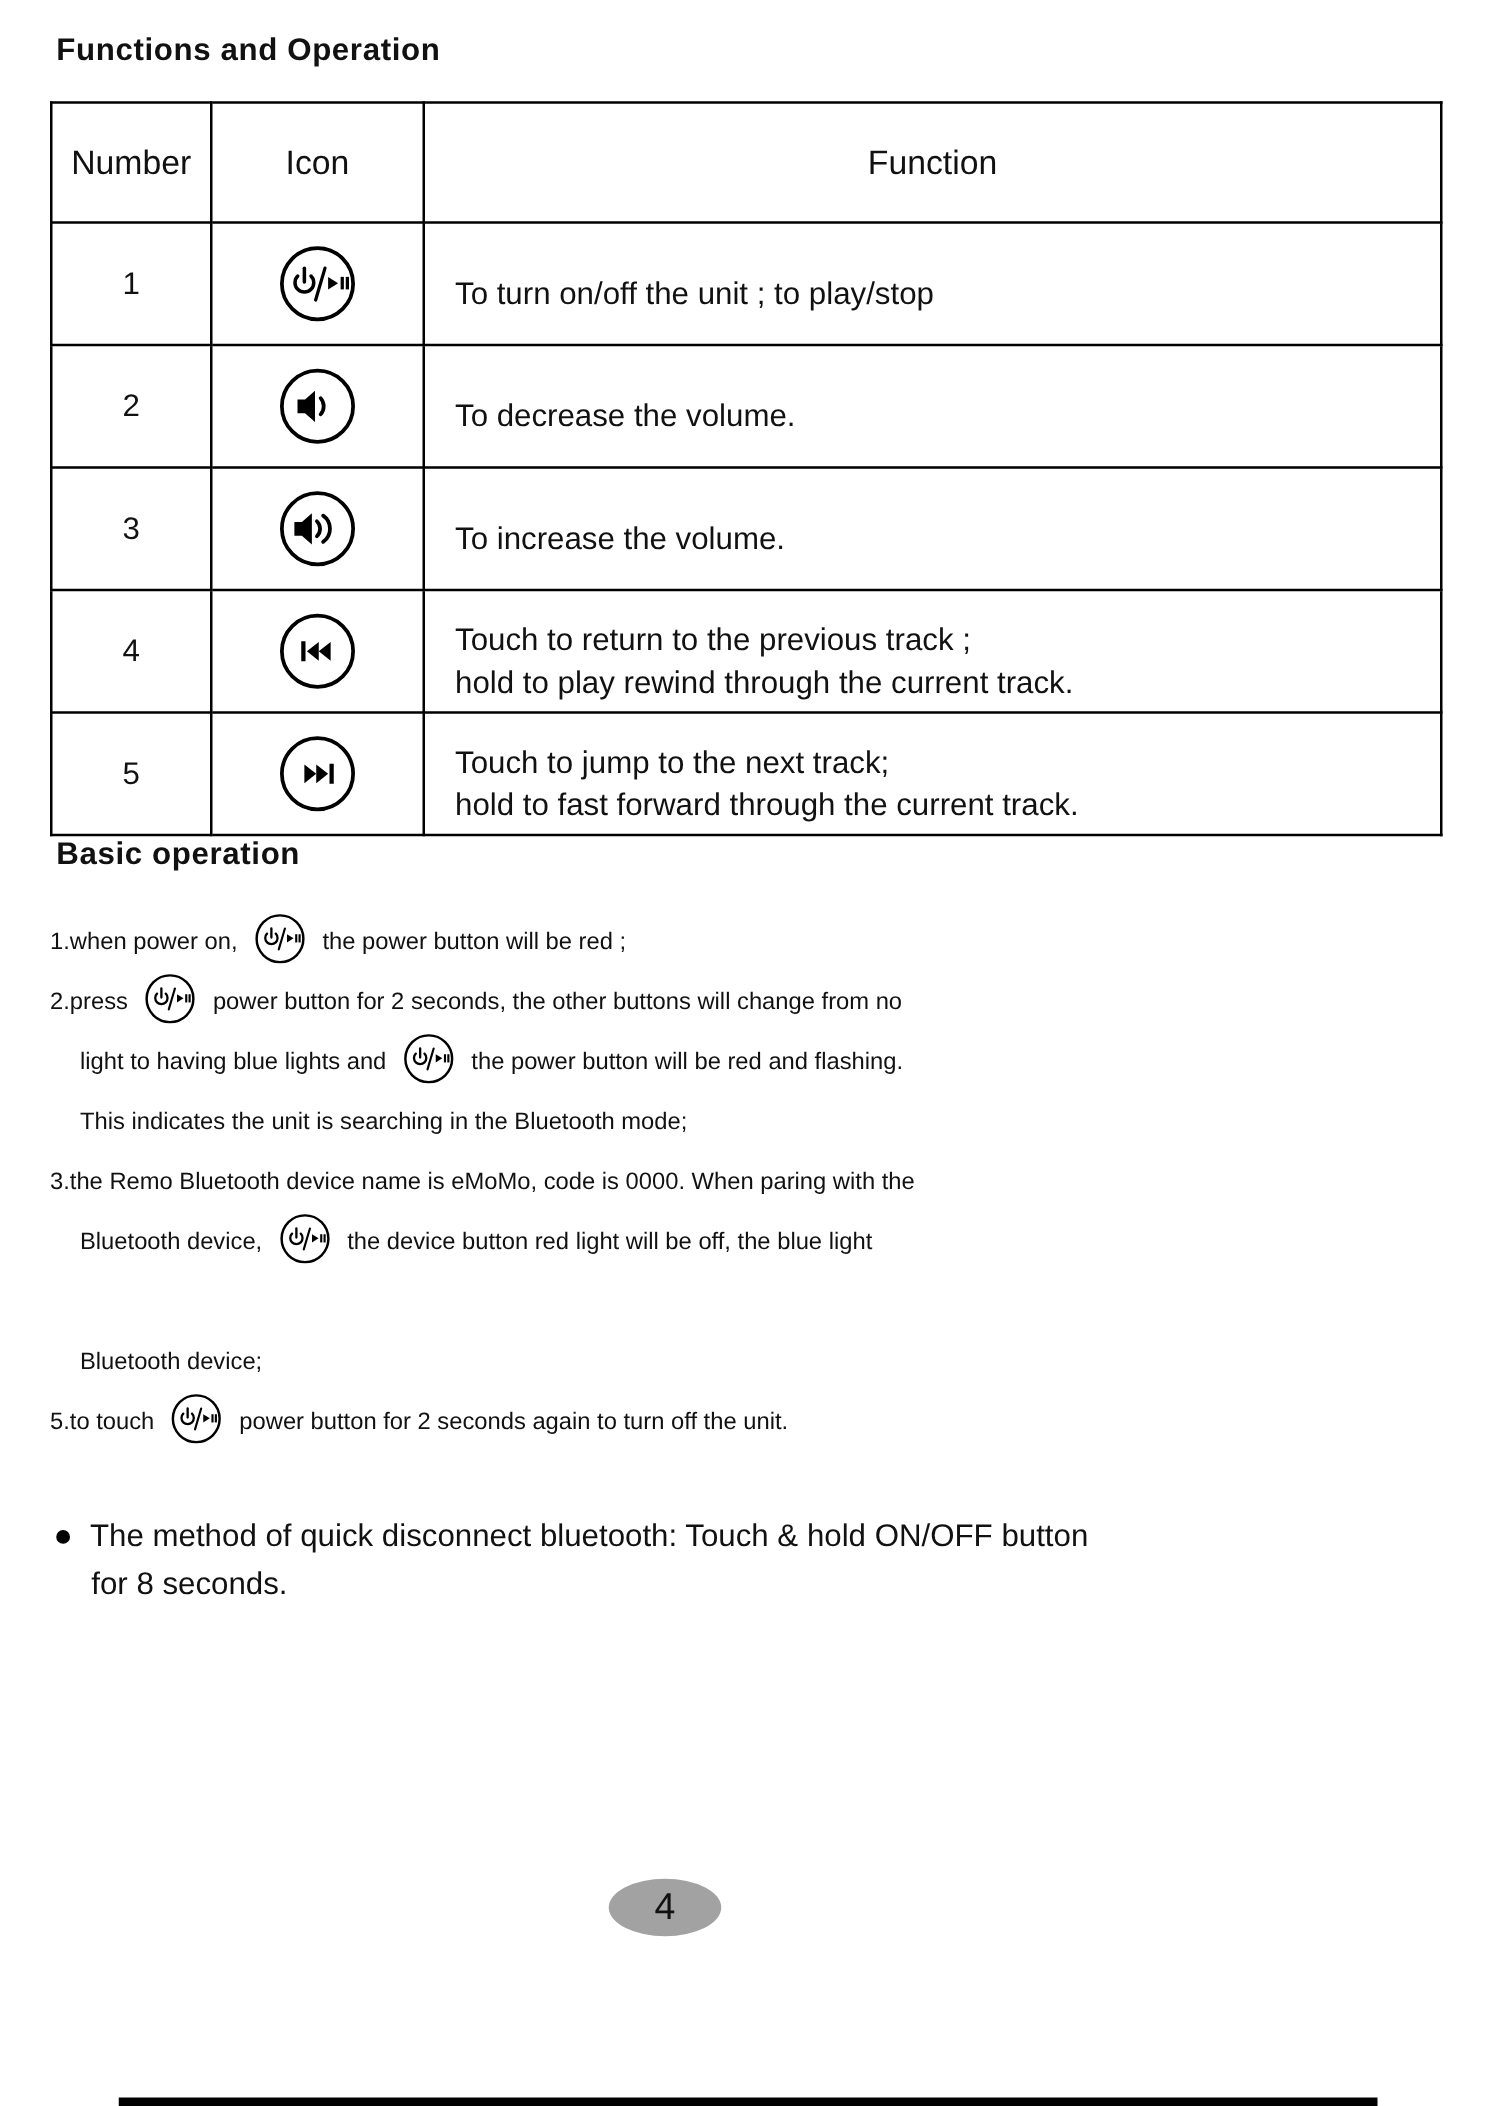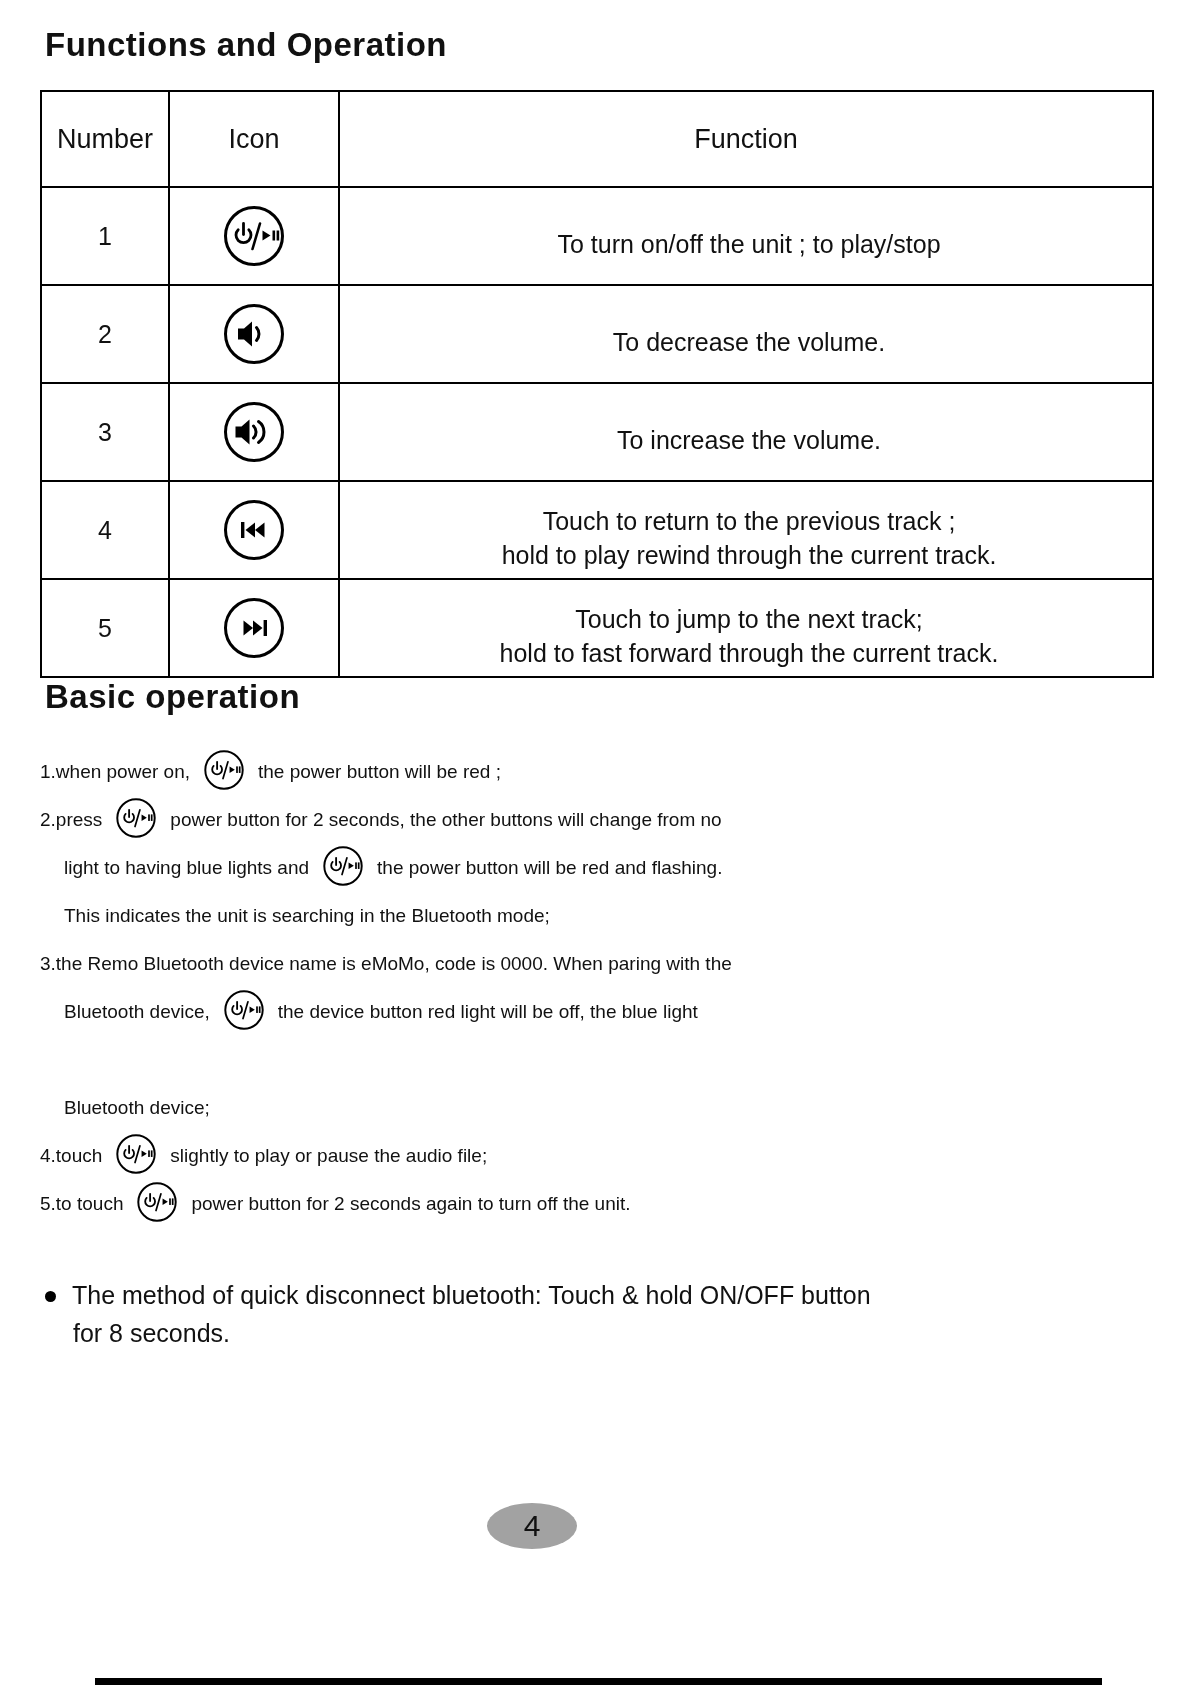--- a/index.html
+++ b/index.html
@@ -8,21 +8,21 @@
     width: 1192px; height: 1685px;
     background: #ffffff;
     color: #111;
     font-family: "Liberation Sans", sans-serif;
     position: relative;
     overflow: hidden;
   }
   .content { padding: 26px 40px 0 40px; }
 
   h1.doc-title, h2.section-title {
-    font-size: 33px;
+    font-size: 25px;
     font-weight: 700;
     margin: 0 0 26px 5px;
     letter-spacing: 0.5px;
   }
 
   table.func-table {
     width: 1112px;
     border-collapse: collapse;
     table-layout: fixed;
   }
@@ -30,21 +30,21 @@
     border: 2px solid #000;
   }
   .func-table th {
     height: 96px;
     font-size: 27px;
     font-weight: 400;
   }
   .func-table td { height: 98px; font-size: 25px; }
   td.num-cell { text-align: center; }
   td.icon-cell { text-align: center; }
-  td.func-cell { text-align: center; padding: 16px 18px 0 24px; line-height: 1.38; }
+  td.func-cell { text-align: left; padding: 16px 18px 0 24px; line-height: 1.38; }
 
   .circle-icon { display: inline-block; width: 64px; height: 64px; vertical-align: middle; }
   .circle-icon svg { width: 100%; height: 100%; display: block; }
 
   .basic-section { }
   h2.section-title { margin-bottom: 32px; }
 
   p.bitem {
     font-size: 19px;
     line-height: 48px;
@@ -226,23 +226,20 @@
     <p class="bitem"><span>2.press</span><span class="inline-power"><svg viewBox="0 0 64 64">
             <use href="#sym-power-play"></use>
           </svg></span><span>power button for 2 seconds, the other buttons will change from no</span><br><span>light to having blue lights and</span><span class="inline-power"><svg viewBox="0 0 64 64">
             <use href="#sym-power-play"></use>
           </svg></span><span>the power button will be red and flashing.</span><br><span>This indicates the unit is searching in the Bluetooth mode;</span></p>
 
     <p class="bitem"><span>3.the Remo Bluetooth device name is eMoMo, code is 0000. When paring with the</span><br><span>Bluetooth device,</span><span class="inline-power"><svg viewBox="0 0 64 64">
             <use href="#sym-power-play"></use>
           </svg></span><span>the device button red light will be off,  the blue light</span><br><br><span>Bluetooth device;</span></p>
 
-    <p class="bitem"><span>4.touch</span><span class="inline-power"><svg viewBox="0 0 64 64">
-            <use href="#sym-power-play"></use>
-          </svg></span><span>slightly to play or pause the audio file;</span></p>
 
     <p class="bitem"><span>5.to touch</span><span class="inline-power"><svg viewBox="0 0 64 64">
             <use href="#sym-power-play"></use>
           </svg></span><span>power button for 2 seconds again to turn off the unit.</span></p>
 
     <p class="note"><span class="dot"></span><span>The method of quick disconnect bluetooth: Touch &amp; hold ON/OFF button</span><br><span>for 8 seconds.</span></p>
   </div>
 
 </div>
 

